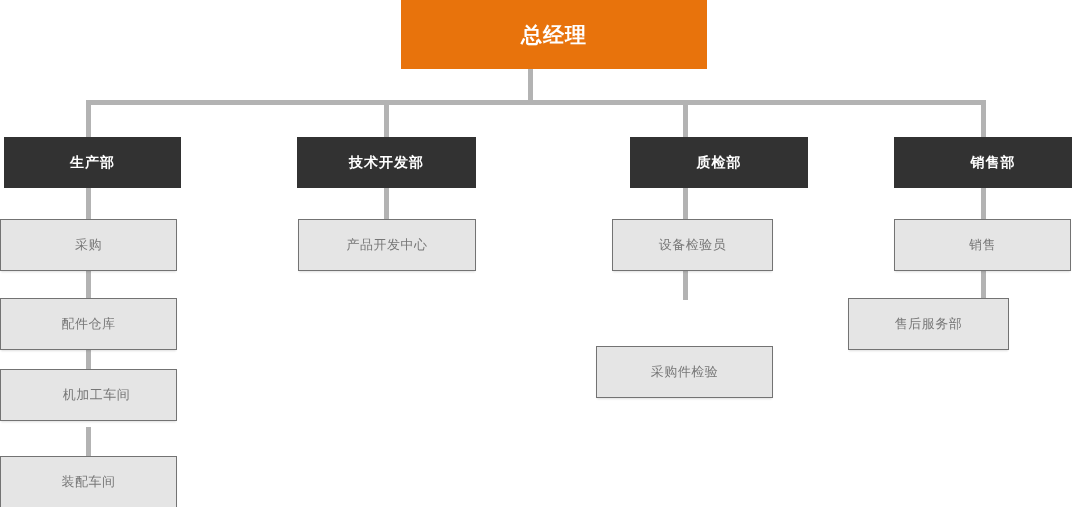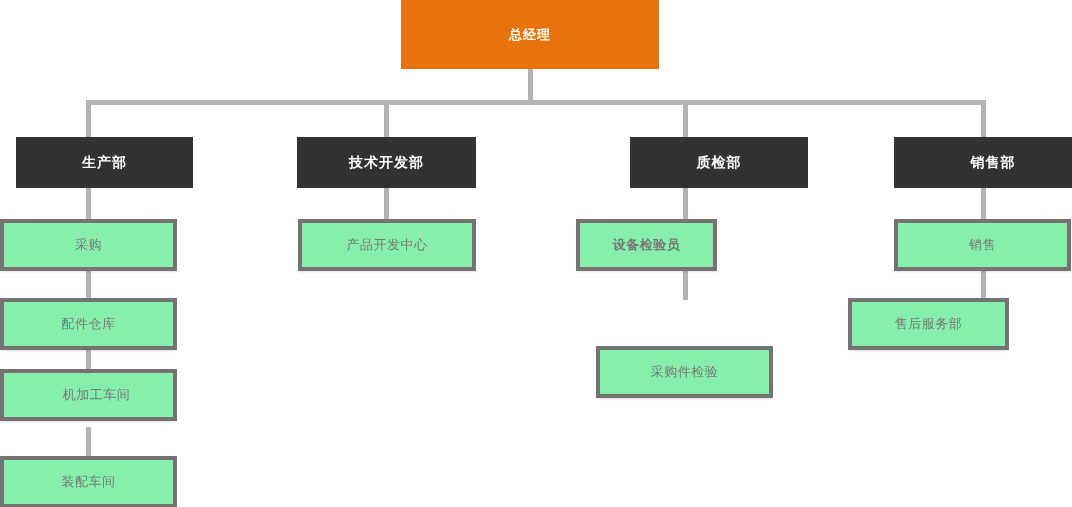--- a/index.html
+++ b/index.html
@@ -28,45 +28,45 @@
     align-items: center;
     justify-content: center;
     text-align: center;
     line-height: 1.2;
     z-index: 2;
   }
 
   .node-root {
     background: #e8730c;
     color: #ffffff;
-    font-size: 13px;
+    font-size: 21px;
     font-weight: bold;
     letter-spacing: 1px;
     left: 401px;
     top: 0px;
-    width: 258px;
+    width: 306px;
     height: 69px;
   }
 
   .node-dept {
     background: #323232;
     color: #ffffff;
     font-size: 14px;
     font-weight: bold;
     letter-spacing: 1px;
     height: 51px;
     top: 137px;
   }
 
   .node-leaf {
-    background: #86efac;
+    background: #e5e5e5;
     color: #777777;
     font-size: 13px;
     letter-spacing: 0.5px;
-    border: 4px solid #737373;
+    border: 1px solid #737373;
     box-shadow: 0 2px 2px -1px rgba(0,0,0,0.13);
     height: 52px;
   }
 
   
   .conn {
     position: absolute;
     background: #b3b3b3;
     z-index: 1;
   }
@@ -78,21 +78,21 @@
 
 <div id="chart">
 
   <div class="node node-root">总经理</div>
 
   <div class="conn conn-v" style="left:528px; top:69px; height:34px;"></div>
 
   <div class="conn conn-h" style="left:87px; top:100px; width:899px;"></div>
 
   <div class="conn conn-v" style="left:86px; top:100px; height:38px;"></div>
-  <div class="node node-dept" style="left:16px; width:177px;text-align:right;">生产部</div>
+  <div class="node node-dept" style="left:4px; width:177px;text-align:right;">生产部</div>
 
   <div class="conn conn-v" style="left:86px; top:186px; height:34px;"></div>
   <div class="node node-leaf" style="left:0px; top:219px; width:177px;">采购</div>
 
   <div class="conn conn-v" style="left:86px; top:269px; height:31px;"></div>
   <div class="node node-leaf" style="left:0px; top:298px; width:177px;">配件仓库</div>
 
   <div class="conn conn-v" style="left:86px; top:348px; height:31px;"></div>
   <div class="node node-leaf" style="left:0px; top:369px; width:177px;padding-left:16px;">机加工车间</div>
 
@@ -102,21 +102,21 @@
   <div class="conn conn-v" style="left:384px; top:100px; height:38px;"></div>
   <div class="node node-dept" style="left:297px; width:179px;text-align:right;">技术开发部</div>
 
   <div class="conn conn-v" style="left:384px; top:186px; height:34px;"></div>
   <div class="node node-leaf" style="left:298px; top:219px; width:178px;">产品开发中心</div>
 
   <div class="conn conn-v" style="left:683px; top:100px; height:38px;"></div>
   <div class="node node-dept" style="left:630px; width:178px;">质检部</div>
 
   <div class="conn conn-v" style="left:683px; top:186px; height:34px;"></div>
-  <div class="node node-leaf" style="left:576px; top:219px; width:141px;font-weight:bold;">设备检验员</div>
+  <div class="node node-leaf" style="left:612px; top:219px; width:161px;">设备检验员</div>
 
   <div class="conn conn-v" style="left:683px; top:269px; height:31px;"></div>
   <div class="node node-leaf" style="left:596px; top:298px; width:177px;margin-top:48px;">采购件检验</div>
 
   <div class="conn conn-v" style="left:981px; top:100px; height:38px;"></div>
   <div class="node node-dept" style="left:894px; width:198px;">销售部</div>
 
   <div class="conn conn-v" style="left:981px; top:186px; height:34px;"></div>
   <div class="node node-leaf" style="left:894px; top:219px; width:177px;">销售</div>
 

